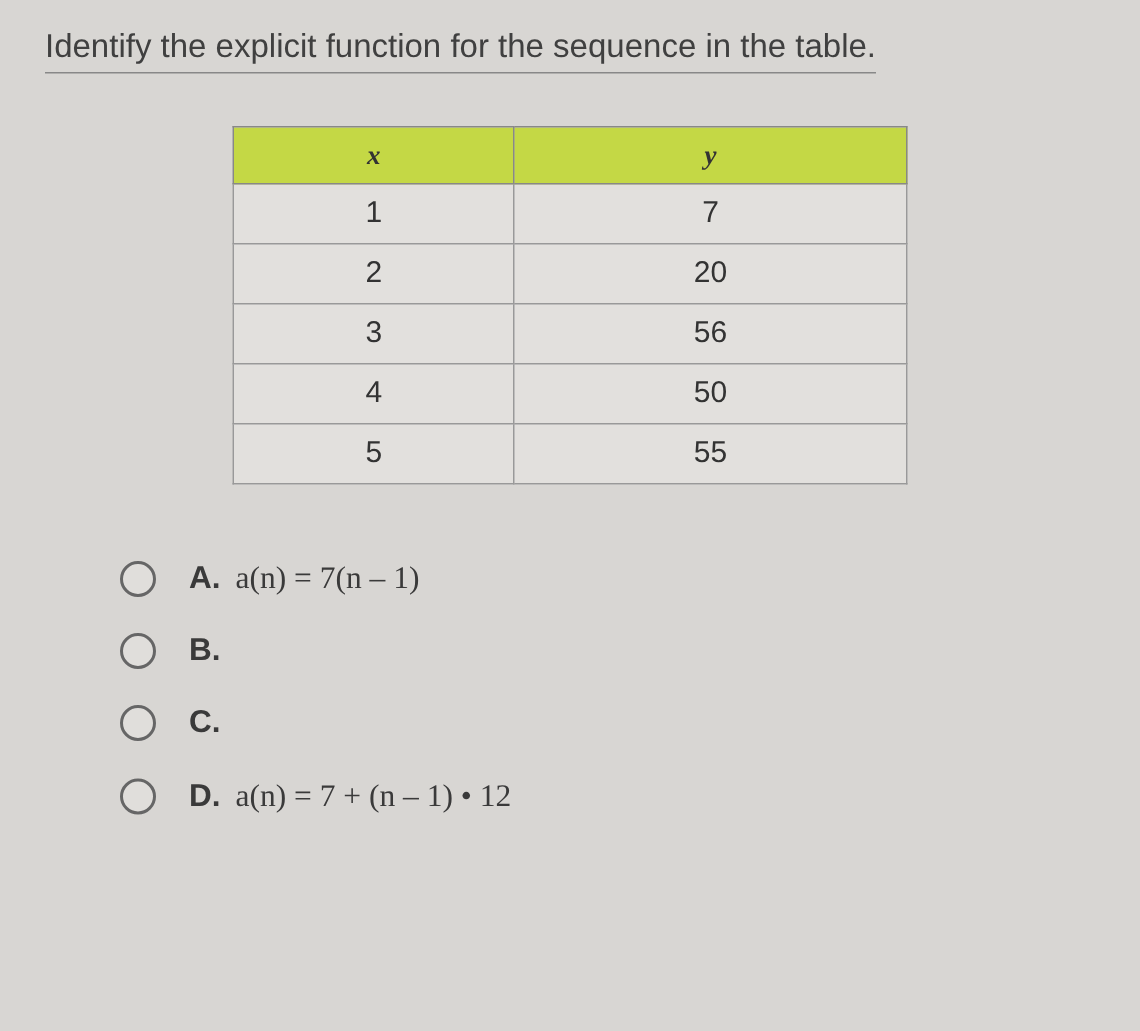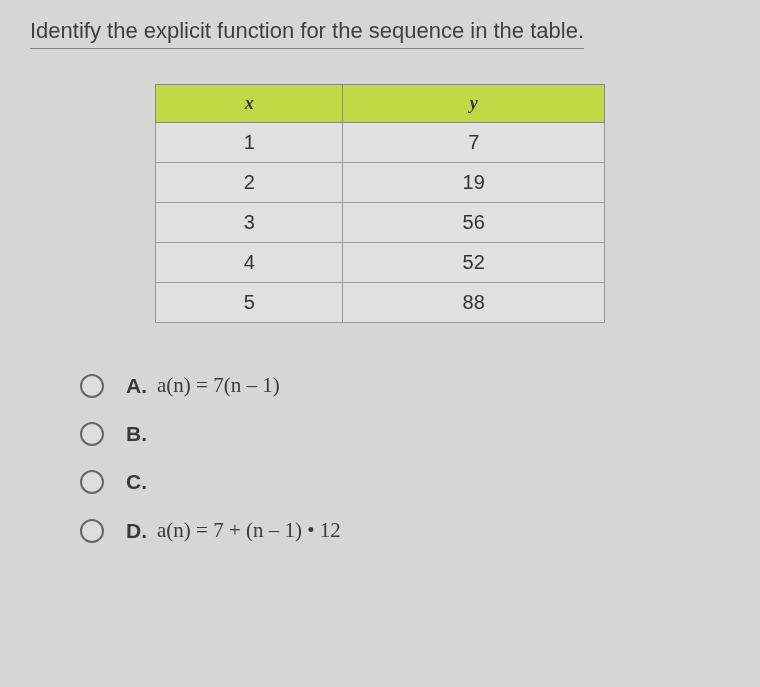--- a/index.html
+++ b/index.html
@@ -96,33 +96,33 @@
         <th>y</th>
       </tr>
     </thead>
     <tbody>
       <tr>
         <td>1</td>
         <td>7</td>
       </tr>
       <tr>
         <td>2</td>
-        <td>19</td>
+        <td>20</td>
       </tr>
       <tr>
         <td>3</td>
         <td>56</td>
       </tr>
       <tr>
         <td>4</td>
-        <td>52</td>
+        <td>50</td>
       </tr>
       <tr>
         <td>5</td>
-        <td>88</td>
+        <td>55</td>
       </tr>
     </tbody>
   </table>
 </div>
 
 <div class="options">
   <div class="option">
     <div class="radio"></div>
     <span class="option-label">A.</span>
     <span class="formula">a(n) = 7(n – 1)</span>

